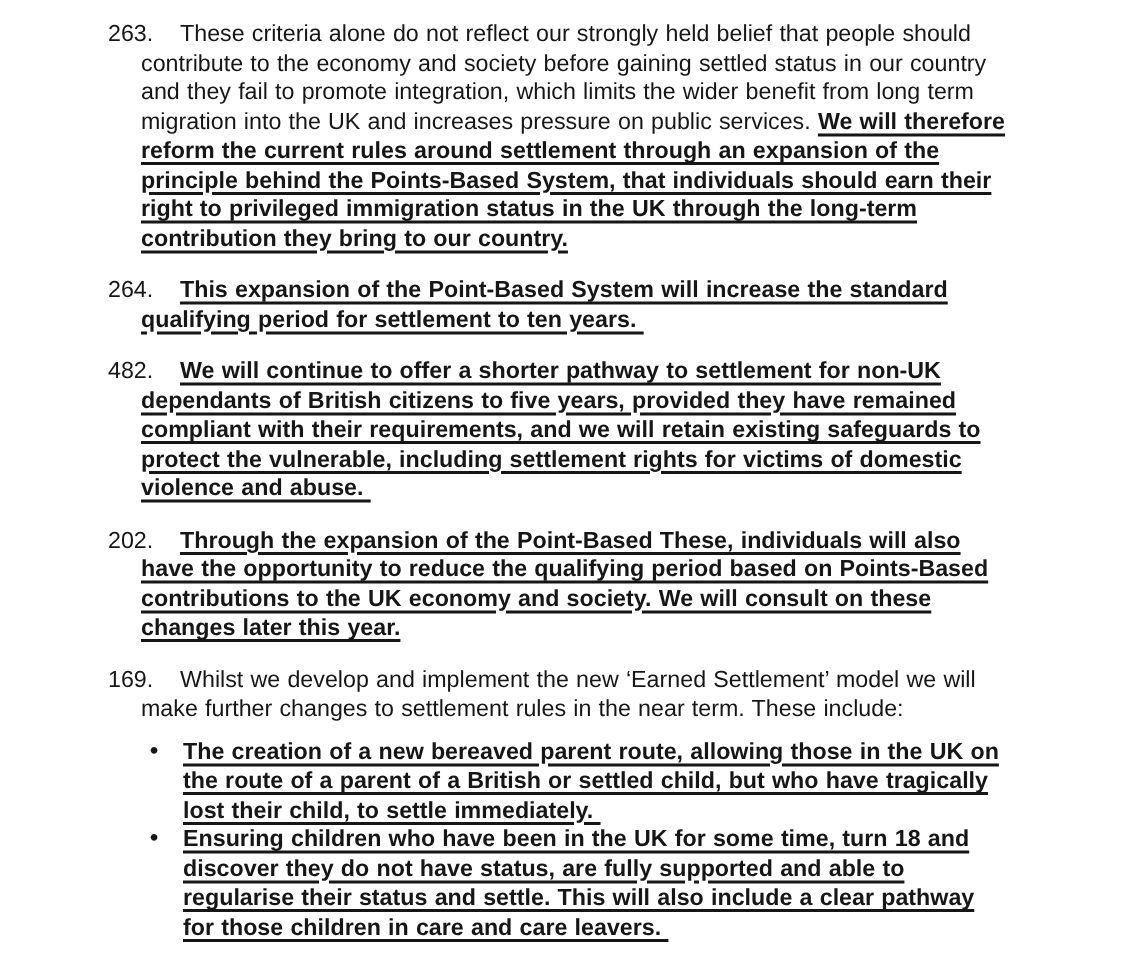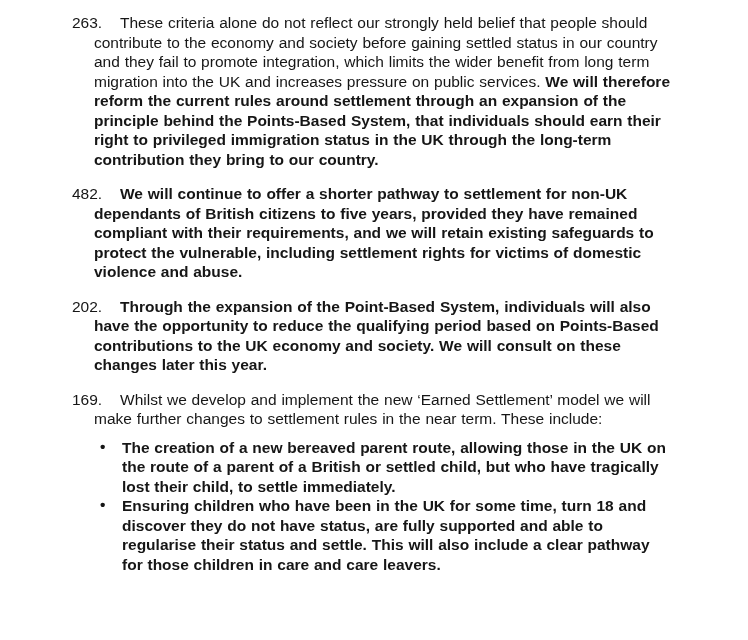--- a/index.html
+++ b/index.html
@@ -35,20 +35,21 @@
     left: -22px;
     top: 0;
     font-weight: normal;
   }
   .ptext {
     margin: 0;
     text-indent: 26px;
   }
   .emph {
     font-weight: bold;
+    text-decoration: underline;
     text-decoration-thickness: 1.8px;
     text-underline-offset: 2.5px;
     text-decoration-color: #161616;
   }
   .bullets {
     margin-top: -6px;
   }
   .bullet {
     position: relative;
     margin: 0 0 0 122px;
@@ -72,29 +73,33 @@
 
 <div class="page">
 
   <div class="paras">
 
     <div class="para">
       <span class="num">263.</span>
       <p class="ptext"><span>These criteria alone do not reflect our strongly held belief that people should contribute to the economy and society before gaining settled status in our country and they fail to promote integration, which limits the wider benefit from long term migration into the UK and increases pressure on public services. </span><span class="emph">We will therefore reform the current rules around settlement through an expansion of the principle behind the Points-Based System, that individuals should earn their right to privileged immigration status in the UK through the long-term contribution they bring to our country.</span></p>
     </div>
 
+    <div class="para">
+      <span class="num">264.</span>
+      <p class="ptext"><span class="emph">This expansion of the Point-Based System will increase the standard qualifying period for settlement to ten years.&nbsp;</span></p>
+    </div>
 
     <div class="para">
       <span class="num">482.</span>
       <p class="ptext"><span class="emph">We will continue to offer a shorter pathway to settlement for non-UK dependants of British citizens to five years, provided they have remained compliant with their requirements, and we will retain existing safeguards to protect the vulnerable, including settlement rights for victims of domestic violence and abuse.&nbsp;</span></p>
     </div>
 
     <div class="para">
       <span class="num">202.</span>
-      <p class="ptext"><span class="emph">Through the expansion of the Point-Based System, individuals will also have the opportunity to reduce the qualifying period based on Points-Based contributions to the UK economy and society. We will consult on these changes later this year.</span></p>
+      <p class="ptext"><span class="emph">Through the expansion of the Point-Based These, individuals will also have the opportunity to reduce the qualifying period based on Points-Based contributions to the UK economy and society. We will consult on these changes later this year.</span></p>
     </div>
 
     <div class="para">
       <span class="num">169.</span>
       <p class="ptext"><span>Whilst we develop and implement the new ‘Earned Settlement’ model we will make further changes to settlement rules in the near term. These include:</span></p>
     </div>
 
   </div>
 
   <div class="bullets">

